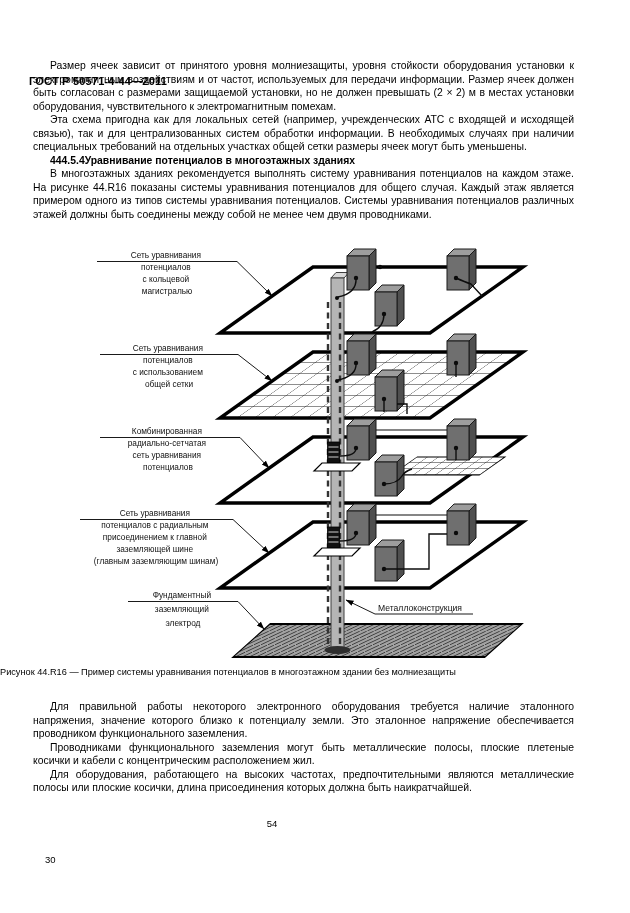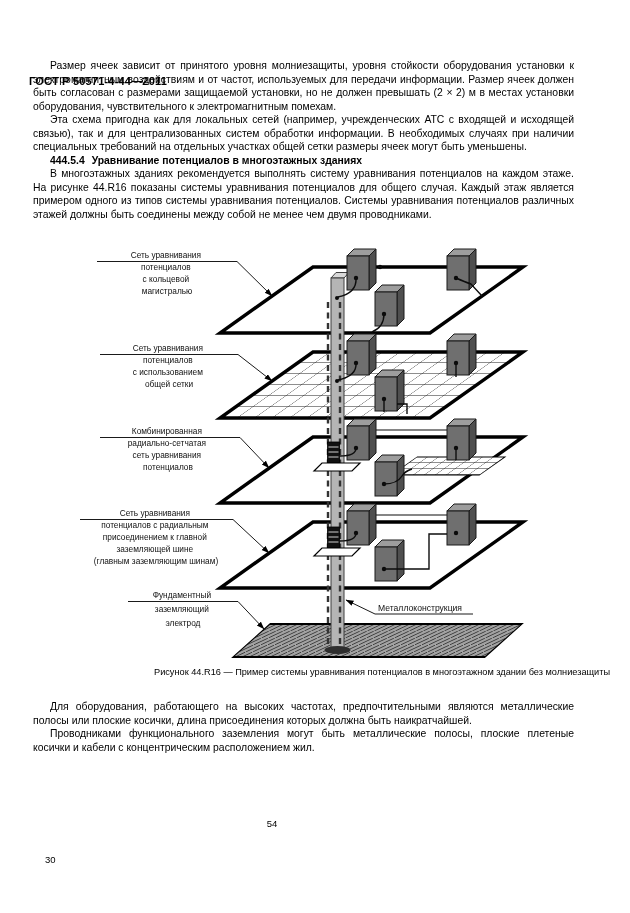--- a/index.html
+++ b/index.html
@@ -5,22 +5,22 @@
   html,body{margin:0;padding:0;background:#ffffff;}
   .page{position:relative;width:630px;height:913px;background:#fff;
         font-family:"Liberation Sans","DejaVu Sans",sans-serif;color:#000;overflow:hidden;}
   .doc-header{position:absolute;top:31px;left:29px;font-size:11px;font-weight:bold;letter-spacing:.2px;margin-top:44px;}
   .textblock{position:absolute;left:33px;width:541px;font-size:10.4px;line-height:13.5px;text-align:justify;}
   .tb1{top:59px;}
   .tb2{top:700px;}
   .textblock p{margin:0;text-indent:17px;}
   .hd{font-weight:bold;margin:0;text-indent:17px;}
   .hd1{margin-top:4px;}
-  .hd .ht{margin-left:7px;}
-  .caption{position:absolute;top:667px;left:0;width:610px;text-align:right;font-size:9.2px;}
+  .hd .ht{}
+  .caption{position:absolute;top:667px;left:0;width:556px;text-align:left;font-size:9.2px;}
   .footer-left{position:absolute;top:854px;left:45px;font-size:9.5px;}
   .footer-center{position:absolute;top:818px;left:0;width:544px;text-align:center;font-size:9.5px;}
   svg.diagram{position:absolute;top:242px;left:0;}
   
   .plane{fill:#ffffff;stroke:#000;stroke-width:3.4;stroke-linejoin:miter;}
   .gridline{stroke:#000;stroke-width:.9;}
   .patchrect{fill:#fff;stroke:#000;stroke-width:1.2;}
   .bt{fill:#9d9d9d;stroke:#1a1a1a;stroke-width:1;stroke-linejoin:round;}
   .bs{fill:#4f4f4f;stroke:#1a1a1a;stroke-width:1;stroke-linejoin:round;}
   .bf{fill:#6f6f6f;stroke:#1a1a1a;stroke-width:1;}
@@ -210,20 +210,21 @@
       <text class="lbl lbl-left">
         <tspan x="378" y="611">Металлоконструкция</tspan>
       </text>
       <path class="leader" d="M473,614 H375 L346,600" marker-end="url(#arr)"></path>
     </g>
   </svg>
 
   <div class="caption">Рисунок 44.R16 — Пример системы уравнивания потенциалов в многоэтажном здании без молниезащиты</div>
 
   <div class="textblock tb2">
+    <p>Для правильной работы некоторого электронного оборудования требуется наличие эталонного напряжения, значение которого близко к потенциалу земли. Это эталонное напряжение обеспечивается проводником функционального заземления.</p>
+    <p>Проводниками функционального заземления могут быть металлические полосы, плоские плетеные косички и кабели с концентрическим расположением жил.</p>
     <p>Для оборудования, работающего на высоких частотах, предпочтительными являются металлические полосы или плоские косички, длина присоединения которых должна быть наикратчайшей.</p>
-    <p>Проводниками функционального заземления могут быть металлические полосы, плоские плетеные косички и кабели с концентрическим расположением жил.</p>
   </div>
 
   <div class="footer-left">30</div>
   <div class="footer-center">54</div>
 
 </div>
 
 </body></html>

